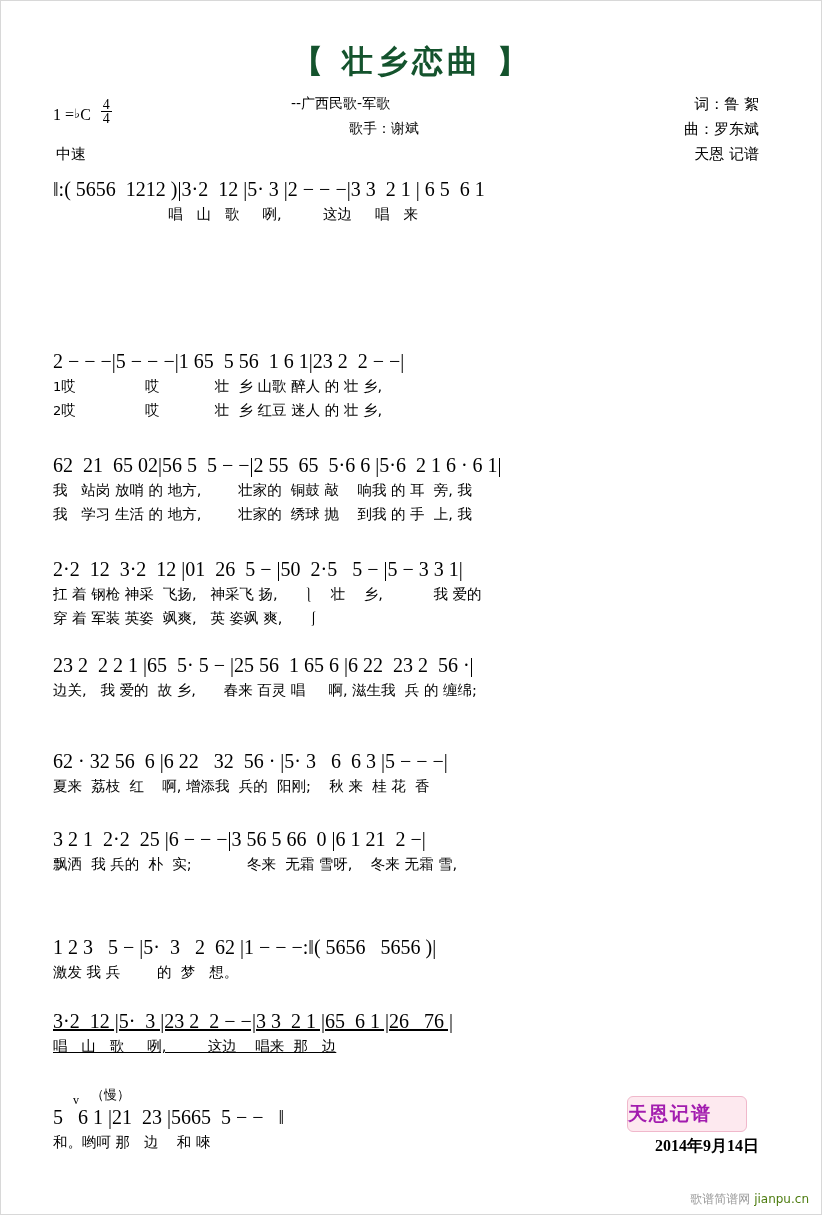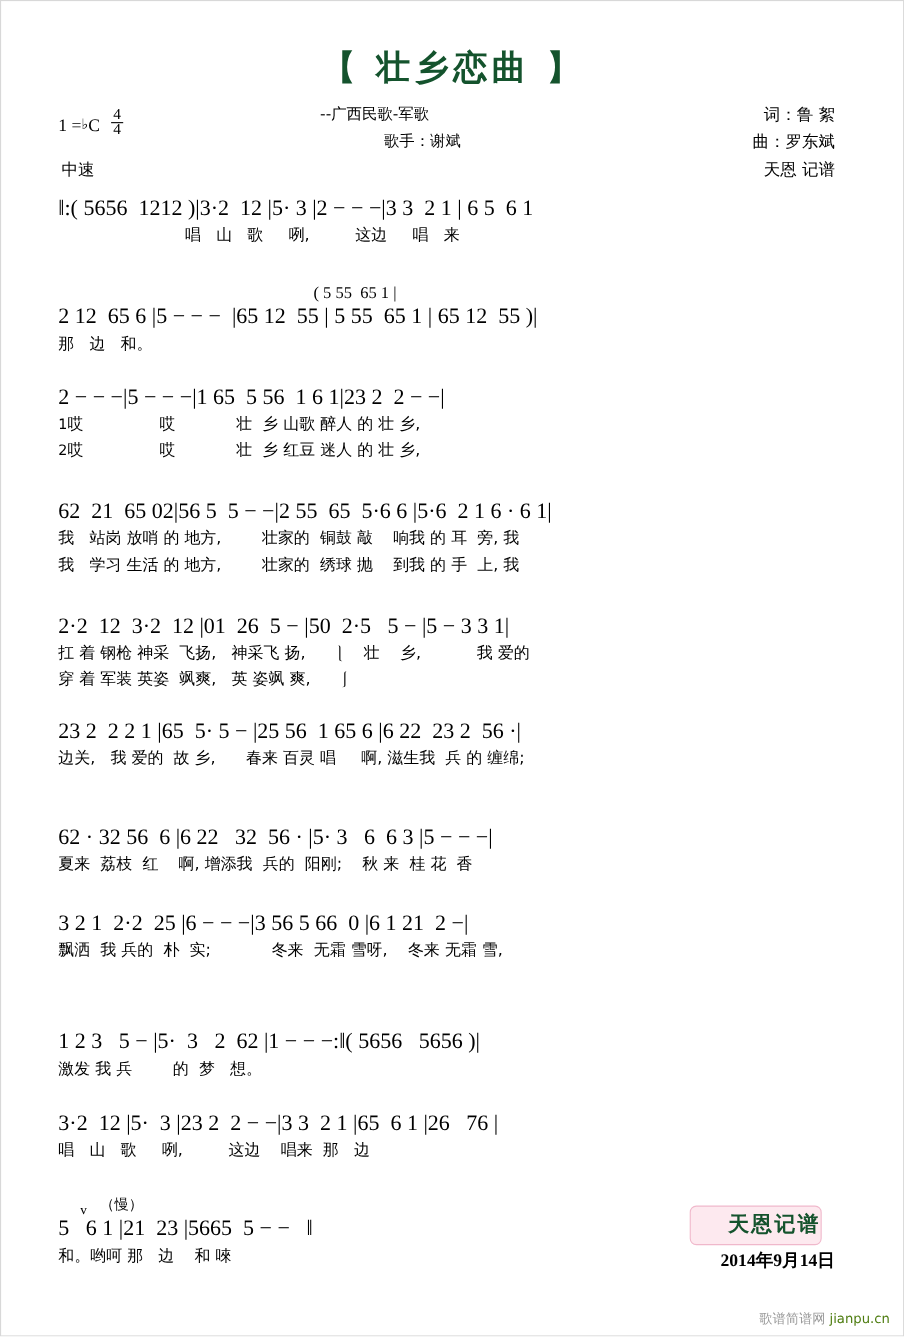--- a/index.html
+++ b/index.html
@@ -127,26 +127,26 @@
   
   .stamp {
     position: absolute;
     right: 74px;
     top: 1095px;
     width: 118px;
     height: 34px;
     border-radius: 6px;
     background: #fde9ef;
     border: 1px solid #f0b8cb;
-    color: #14532d;
+    color: #a21caf;
     font-family: Liberation Serif, serif;
     font-size: 19px;
     font-weight: bold;
     letter-spacing: 2px;
-    text-align: right;
+    text-align: left;
     line-height: 34px;
   }
   .date {
     position: absolute;
     right: 62px;
     top: 1135px;
     font-family: "Liberation Serif", serif;
     font-size: 16px;
     font-weight: bold;
     white-space: nowrap;
@@ -200,25 +200,20 @@
 
   <div class="credit c1">词：鲁 絮</div>
   <div class="credit c2">曲：罗东斌</div>
   <div class="credit c3">天恩 记谱</div>
 
   <div class="system" style="top:176px;">
     <div class="notes">‖:( 5656  1212 )|3·2  12 |5· 3 |2 − − −|3 3  2 1 | 6 5  6 1</div>
     <div class="lyrics">                         唱   山   歌     咧,         这边     唱   来</div>
   </div>
 
-  <div class="system" style="top:258px;">
-    <div class="small-notes" style="margin-left:232px;">( 5 55  65 1 |</div>
-    <div class="notes">2 12  65 6 |5 − − −  |65 12  55 | 5 55  65 1 | 65 12  55 )|</div>
-    <div class="lyrics">那   边   和。</div>
-  </div>
 
   <div class="system" style="top:348px;">
     <div class="notes">2 − − −|5 − − −|1 65  5 56  1 6 1|23 2  2 − −|</div>
     <div class="lyrics"><span class="verse-num">1</span><span>哎               哎            壮  乡 山歌 醉人 的 壮 乡,</span></div>
     <div class="lyrics"><span class="verse-num">2</span><span>哎               哎            壮  乡 红豆 迷人 的 壮 乡,</span></div>
   </div>
 
   <div class="system" style="top:452px;">
     <div class="notes">62  21  65 02|56 5  5 − −|2 55  65  5·6 6 |5·6  2 1 6 · 6 1|</div>
     <div class="lyrics">我   站岗 放哨 的 地方,        壮家的  铜鼓 敲    响我 的 耳  旁, 我</div>
@@ -244,21 +239,21 @@
   <div class="system" style="top:826px;">
     <div class="notes">3 2 1  2·2  25 |6 − − −|3 56 5 66  0 |6 1 21  2 −|</div>
     <div class="lyrics">飘洒  我 兵的  朴  实;            冬来  无霜 雪呀,    冬来 无霜 雪,</div>
   </div>
 
   <div class="system" style="top:934px;">
     <div class="notes">1 2 3   5 − |5·  3   2  62 |1 − − −:‖( 5656   5656 )|</div>
     <div class="lyrics">激发 我 兵        的  梦   想。</div>
   </div>
 
-  <div class="system" style="top:1008px;">
+  <div class="system" style="top:1008px;text-decoration:underline;">
     <div class="notes">3·2  12 |5·  3 |23 2  2 − −|3 3  2 1 |65  6 1 |26   76 |</div>
     <div class="lyrics">唱   山   歌     咧,         这边    唱来  那   边</div>
   </div>
 
   <div class="tail-mark">v</div>
   <div class="tail-slow">（慢）</div>
 
   <div class="system" style="top:1104px;">
     <div class="notes">5   6 1 |21  23 |5665  5 − −   ‖</div>
     <div class="lyrics">和。哟呵 那   边    和 唻</div>

